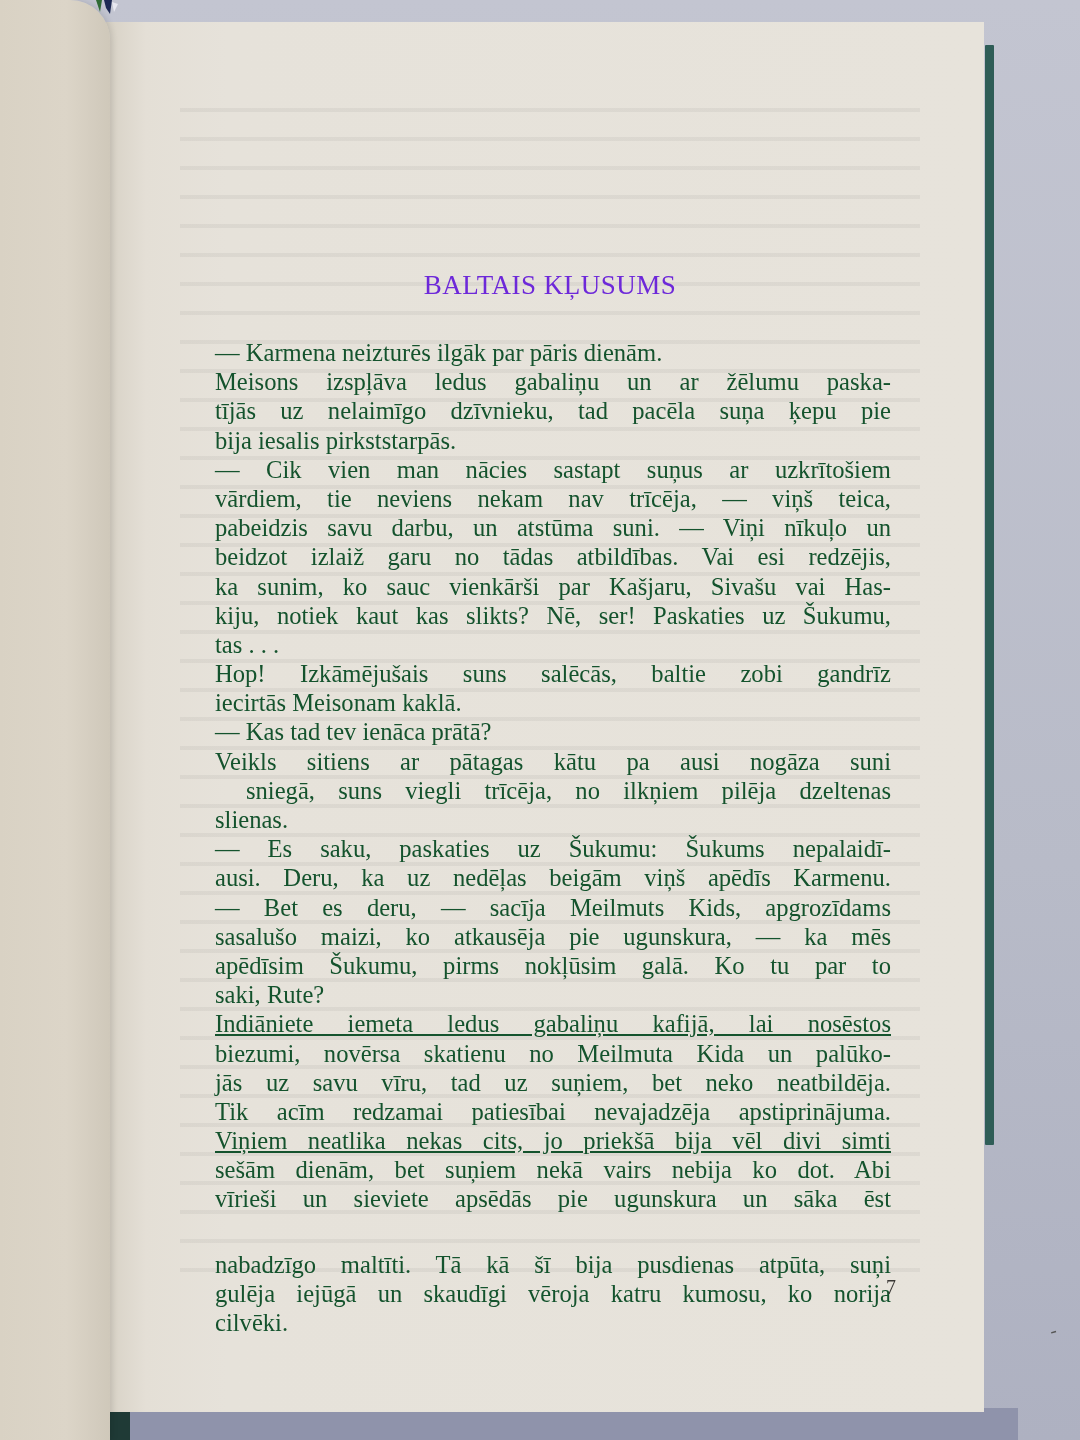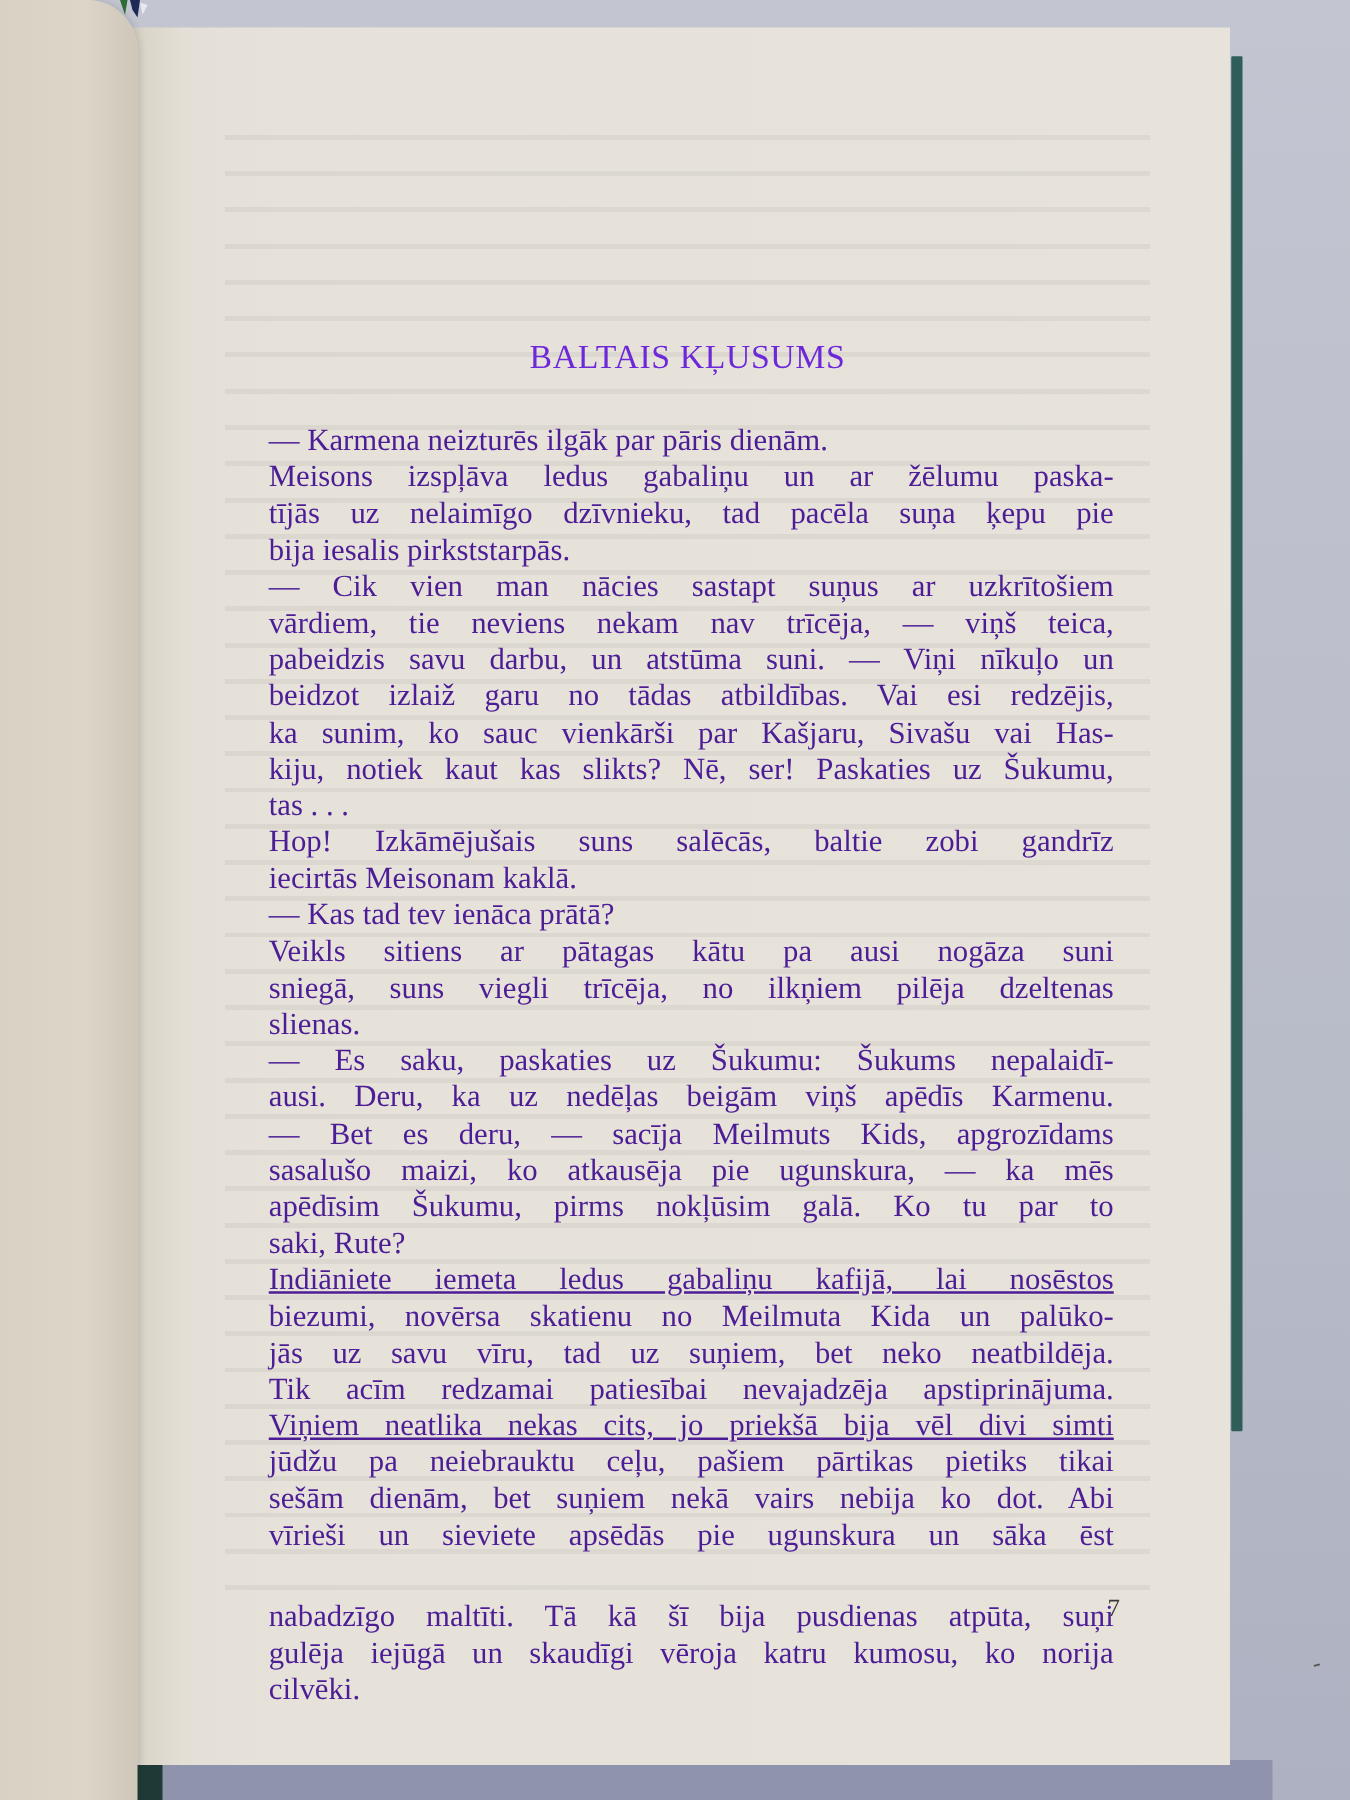--- a/index.html
+++ b/index.html
@@ -88,21 +88,21 @@
       letter-spacing: 0.5px;
       color: #6d28d9;
       z-index: 4;
     }
     .text-block {
       position: absolute;
       left: 215px;
       top: 338px;
       width: 676px;
       z-index: 4;
-      color: #4c1d95;
+      color: #14532d;
       font-size: 24.6px;
       line-height: 29.2px;
     }
     .line {
       display: block;
       white-space: nowrap;
       text-align: justify;
       text-align-last: justify;
       height: 29.2px;
     }
@@ -164,34 +164,33 @@
     <span class="line" style="white-space: normal;">vārdiem, tie neviens nekam nav trīcēja, — viņš teica,</span>
     <span class="line" style="white-space: normal;">pabeidzis savu darbu, un atstūma suni. — Viņi nīkuļo un</span>
     <span class="line" style="white-space: normal;">beidzot izlaiž garu no tādas atbildības. Vai esi redzējis,</span>
     <span class="line" style="white-space: normal;">ka sunim, ko sauc vienkārši par Kašjaru, Sivašu vai Has-</span>
     <span class="line" style="white-space: normal;">kiju, notiek kaut kas slikts? Nē, ser! Paskaties uz Šukumu,</span>
     <span class="line last">tas . . .</span>
     <span class="line" style="white-space: normal;">Hop! Izkāmējušais suns salēcās, baltie zobi gandrīz</span>
     <span class="line last">iecirtās Meisonam kaklā.</span>
     <span class="line last">— Kas tad tev ienāca prātā?</span>
     <span class="line" style="white-space: normal;">Veikls sitiens ar pātagas kātu pa ausi nogāza suni</span>
-    <span class="line" style="white-space: normal;">sniegā, suns viegli trīcēja, no ilkņiem pilēja dzeltenas</span>
+    <span class="line" style="white-space: normal; margin-left: 31px;">sniegā, suns viegli trīcēja, no ilkņiem pilēja dzeltenas</span>
     <span class="line last">slienas.</span>
     <span class="line" style="white-space: normal;">— Es saku, paskaties uz Šukumu: Šukums nepalaidī-</span>
     <span class="line" style="white-space: normal;">ausi. Deru, ka uz nedēļas beigām viņš apēdīs Karmenu.</span>
     <span class="line" style="white-space: normal;">— Bet es deru, — sacīja Meilmuts Kids, apgrozīdams</span>
     <span class="line" style="white-space: normal;">sasalušo maizi, ko atkausēja pie ugunskura, — ka mēs</span>
     <span class="line" style="white-space: normal;">apēdīsim Šukumu, pirms nokļūsim galā. Ko tu par to</span>
     <span class="line last">saki, Rute?</span>
     <span class="line" style="white-space: normal; text-decoration: underline;">Indiāniete iemeta ledus gabaliņu kafijā, lai nosēstos</span>
     <span class="line" style="white-space: normal;">biezumi, novērsa skatienu no Meilmuta Kida un palūko-</span>
     <span class="line" style="white-space: normal;">jās uz savu vīru, tad uz suņiem, bet neko neatbildēja.</span>
     <span class="line" style="white-space: normal;">Tik acīm redzamai patiesībai nevajadzēja apstiprinājuma.</span>
     <span class="line" style="white-space: normal; text-decoration: underline;">Viņiem neatlika nekas cits, jo priekšā bija vēl divi simti</span>
-    <span class="line" style="white-space: normal;">jūdžu pa neiebrauktu ceļu, pašiem pārtikas pietiks tikai</span>
     <span class="line" style="white-space: normal;">sešām dienām, bet suņiem nekā vairs nebija ko dot. Abi</span>
     <span class="line" style="white-space: normal;">vīrieši un sieviete apsēdās pie ugunskura un sāka ēst</span>
     <span class="line" style="white-space: normal; margin-top: 36px;">nabadzīgo maltīti. Tā kā šī bija pusdienas atpūta, suņi</span>
     <span class="line" style="white-space: normal;">gulēja iejūgā un skaudīgi vēroja katru kumosu, ko norija</span>
     <span class="line last">cilvēki.</span>
   </div>
 
 <div class="page-number">7</div>
 <div class="stray-mark">ـ</div>
 

